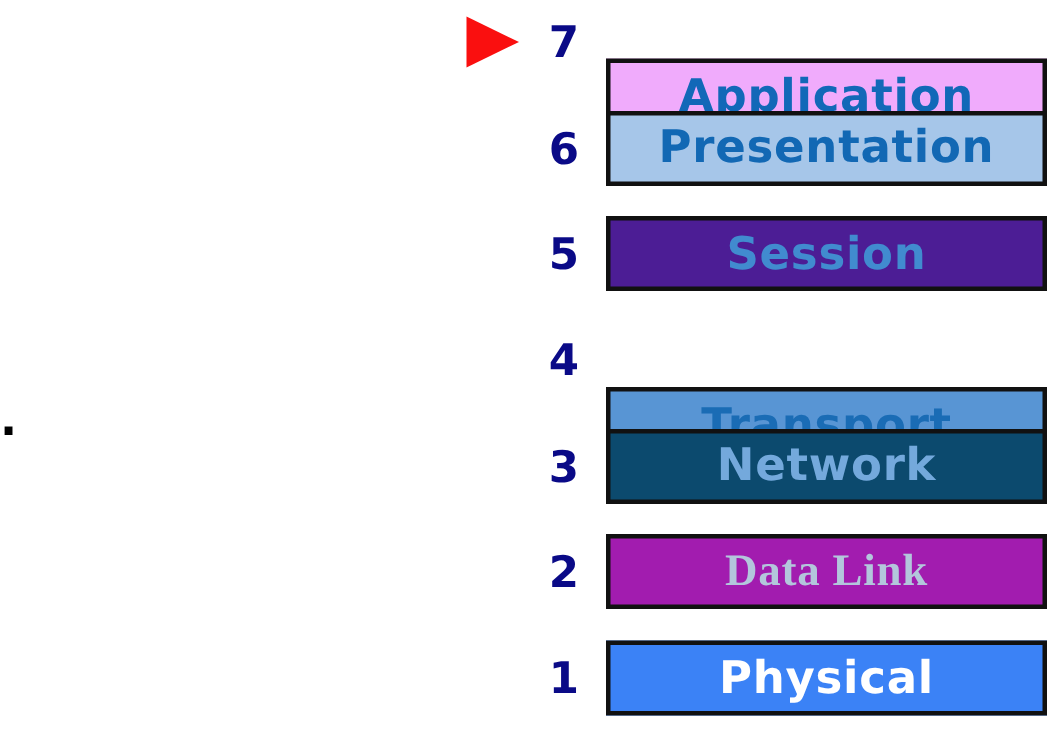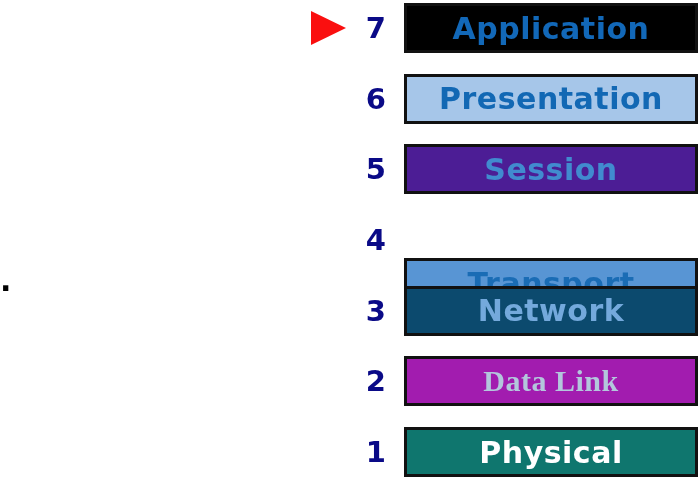--- a/index.html
+++ b/index.html
@@ -53,21 +53,21 @@
 </style>
 </head>
 <body>
 
 <div class="diagram">
   <span class="stray-dot">.</span>
   <div id="rows">
       <div class="row" style="top: 3px;">
     <span class="arrow" style="border-left-color: rgb(250, 15, 15);"></span>
     <span class="num" style="color: rgb(10, 10, 135);">7</span>
-    <div class="box" style="background: #000000; border-color: rgb(17, 17, 17);">
+    <div class="box" style="background: #f0abfc; border-color: rgb(17, 17, 17); margin-top: 36px;">
       <span class="label" style="color: rgb(18, 104, 184);">Application</span>
     </div>
   </div>
       <div class="row" style="top: 73.67px;">
 
     <span class="num" style="color: rgb(10, 10, 135);">6</span>
     <div class="box" style="background: rgb(166, 198, 233); border-color: rgb(17, 17, 17);">
       <span class="label" style="color: rgb(18, 104, 180);">Presentation</span>
     </div>
   </div>
@@ -95,18 +95,18 @@
       <div class="row" style="top: 356.35px;">
 
     <span class="num" style="color: rgb(10, 10, 135);">2</span>
     <div class="box" style="background: #a21caf; border-color: rgb(17, 17, 17); font-family: Liberation Serif, serif;">
       <span class="label" style="color: rgb(179, 198, 220);">Data Link</span>
     </div>
   </div>
       <div class="row" style="top: 427.02px;">
 
     <span class="num" style="color: rgb(10, 10, 135);">1</span>
-    <div class="box" style="background: #0f766e; border-color: rgb(17, 17, 17);">
+    <div class="box" style="background: #3b82f6; border-color: rgb(17, 17, 17);">
       <span class="label" style="color: rgb(255, 255, 255);">Physical</span>
     </div>
   </div>
     </div>
 </div>
 
 </body></html>

